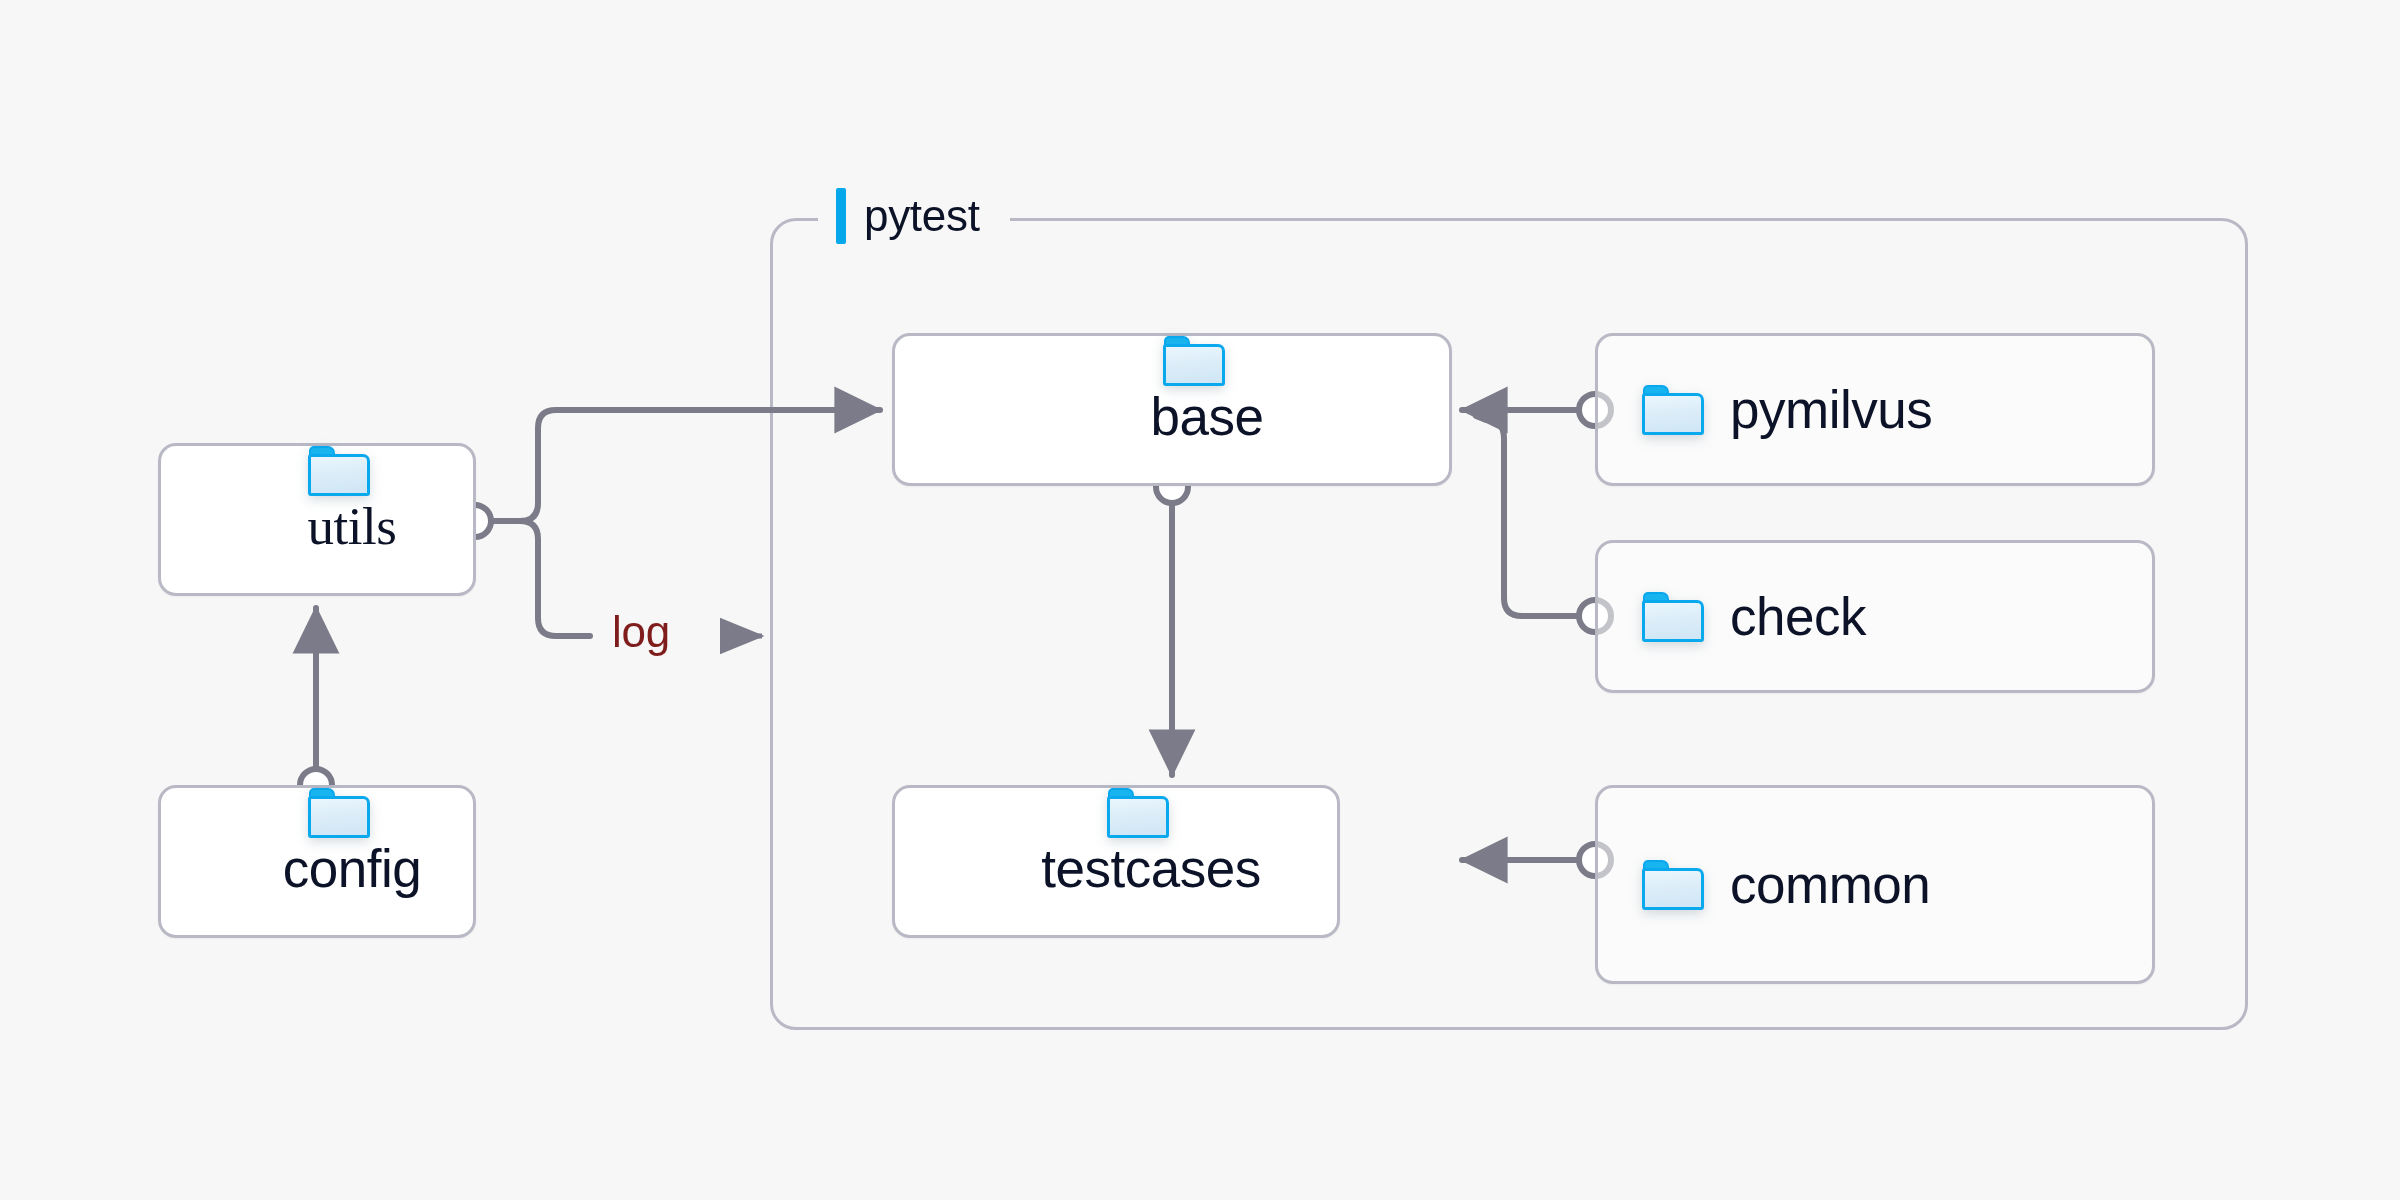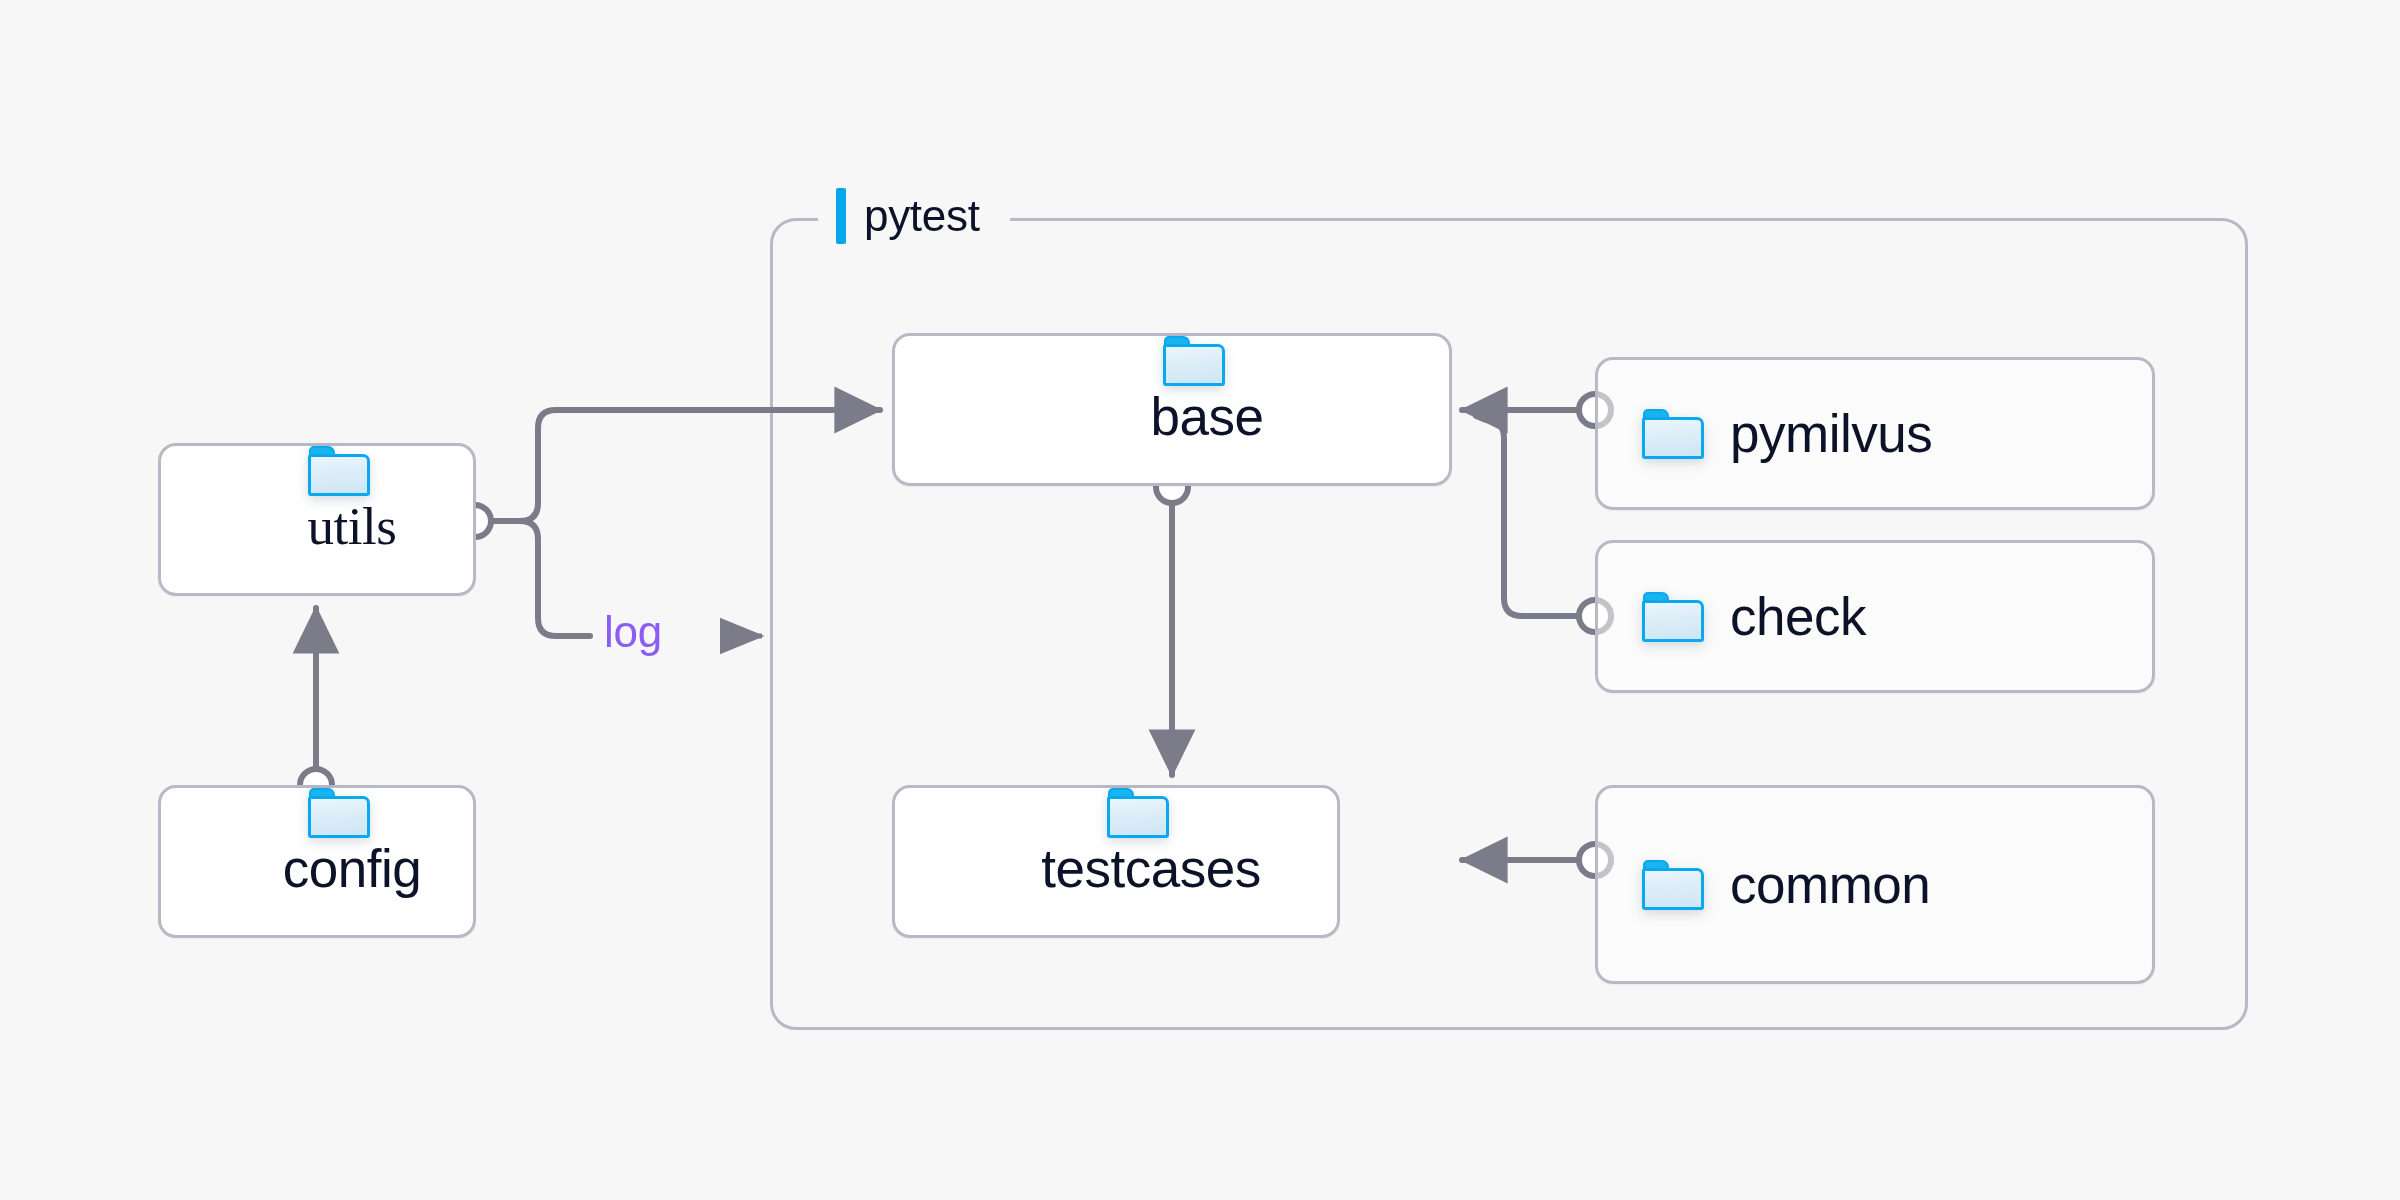--- a/index.html
+++ b/index.html
@@ -101,23 +101,24 @@
   .group-name {
     font-size: 44px;
     font-weight: 400;
     color: #0c1227;
     letter-spacing: -0.3px;
     white-space: nowrap;
   }
   .edge-label {
     position: absolute;
     font-size: 44px;
-    color: #8b5cf6;
+    color: #7f1d1d;
     letter-spacing: -0.3px;
     white-space: nowrap;
+    margin-left: 8px;
   }
 </style>
 </head>
 <body>
 
 <div id="stage">
 
   <div class="group-frame" style="left:770px; top:218px; width:1478px; height:812px;"></div>
 
   <div class="group-title-mask" style="left:818px; top:206px; width:192px; height:26px;"></div>
@@ -197,21 +198,21 @@
   </div>
 
   <div class="node solid" style="left:892px; top:785px; width:448px; height:153px;">
     <span class="folder">
       <span class="tab"></span>
         <span class="body"></span>
     </span>
     <span class="node-label">testcases</span>
   </div>
 
-  <div class="node ghost" style="left:1595px; top:333px; width:560px; height:153px;margin-top:24px;">
+  <div class="node ghost" style="left:1595px; top:333px; width:560px; height:153px;">
     <span class="folder">
       <span class="tab"></span>
         <span class="body"></span>
     </span>
     <span class="node-label">pymilvus</span>
   </div>
 
   <div class="node ghost" style="left:1595px; top:540px; width:560px; height:153px;">
     <span class="folder">
       <span class="tab"></span>

